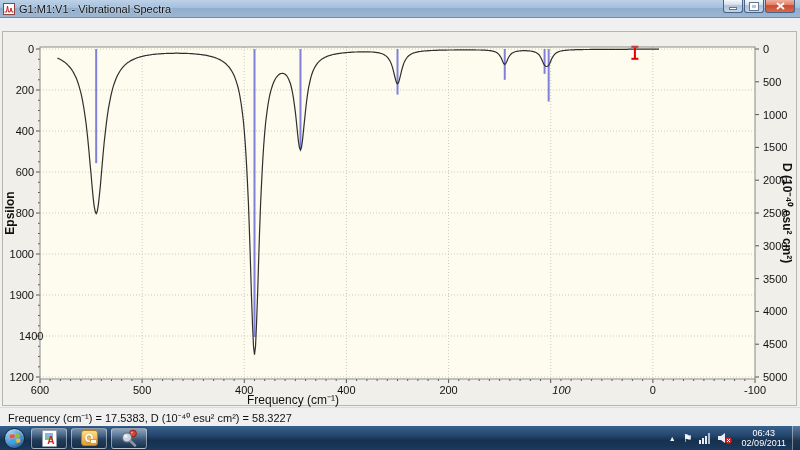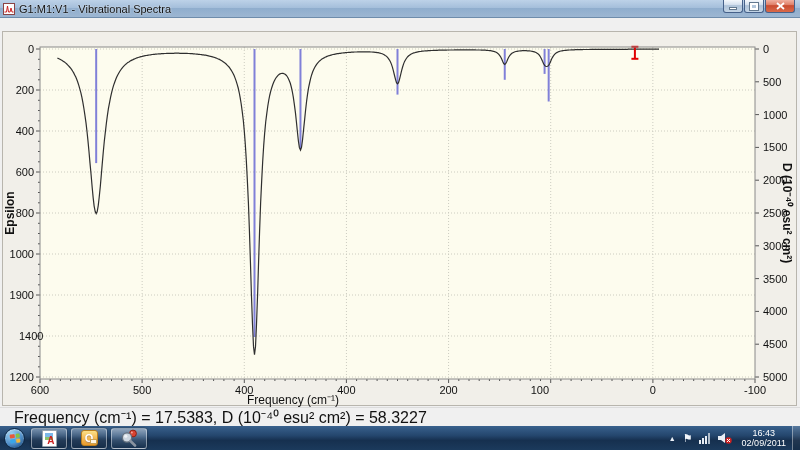--- a/index.html
+++ b/index.html
@@ -36,21 +36,21 @@
   .ylabel-right { position:absolute; left:777px; top:47px; height:332px; width:20px;
     display:flex; align-items:center; justify-content:center; }
   .ylabel-right span { writing-mode:vertical-rl; white-space:nowrap; font-size:12px; font-weight:bold; color:#111; }
   .xlabel { position:absolute; left:247px; top:391px; width:300px; text-align:left;
     font-size:12px; font-weight:normal; color:#111; }
   .tick-label { position:absolute; font-size:11px; color:#111; line-height:12px; }
 
   
   .statusbar { position:absolute; left:0; top:407px; width:800px; height:19px; background:#f0f0f0;
     border-top:1px solid #dcdcdc; display:flex; align-items:center; }
-  .status-text { font-size:16px; color:#111; margin-left:14px; white-space:nowrap; }
+  .status-text { font-size:11px; color:#111; margin-left:8px; white-space:nowrap; }
 
   
   .taskbar { position:absolute; left:0; top:426px; width:800px; height:24px;
     background:linear-gradient(#39618d, #24466d 40%, #16304f 60%, #1b3a5c);
     display:flex; align-items:center; }
   .start-orb { width:21px; height:21px; border-radius:50%; margin-left:4px; position:relative;
     background:radial-gradient(circle at 35% 28%, #9fd4f5, #4b8cc8 55%, #16406f 90%);
     border:1px solid #0d2744; box-shadow:inset 0 1px 2px rgba(255,255,255,.6); }
   .orb-flag { position:absolute; left:5px; top:5px; width:10px; height:9px;
     display:grid; grid-template-columns:1fr 1fr; grid-template-rows:1fr 1fr; gap:1px; transform:rotate(-6deg); }
@@ -283,21 +283,21 @@
       <div class="tick-label" style="left: 763px; width: 40px; text-align: left; top: 239.8px;">3000</div>
       <div class="tick-label" style="left: 763px; width: 40px; text-align: left; top: 272.6px;">3500</div>
       <div class="tick-label" style="left: 763px; width: 40px; text-align: left; top: 305.4px;">4000</div>
       <div class="tick-label" style="left: 763px; width: 40px; text-align: left; top: 338.2px;">4500</div>
       <div class="tick-label" style="left: 763px; width: 40px; text-align: left; top: 371px;">5000</div>
       <div class="tick-label" style="left: 20px; width: 40px; text-align: center; top: 384px;">600</div>
       <div class="tick-label" style="left: 122.143px; width: 40px; text-align: center; top: 384px;">500</div>
       <div class="tick-label" style="left: 224.286px; width: 40px; text-align: center; top: 384px;">400</div>
       <div class="tick-label" style="left: 326.429px; width: 40px; text-align: center; top: 384px;">400</div>
       <div class="tick-label" style="left: 428.571px; width: 40px; text-align: center; top: 384px;">200</div>
-      <div class="tick-label" style="left: 530.714px; width: 40px; text-align: left; top: 384px;">100</div>
+      <div class="tick-label" style="left: 530.714px; width: 40px; text-align: right; top: 384px; font-style: italic;">100</div>
       <div class="tick-label" style="left: 632.857px; width: 40px; text-align: center; top: 384px;">0</div>
       <div class="tick-label" style="left: 735px; width: 40px; text-align: center; top: 384px;">-100</div>
     </div>
   <div class="ylabel-left">
       <span>Epsilon</span>
     </div>
   <div class="ylabel-right">
       <span>D (10⁻⁴⁰ esu² cm²)</span>
     </div>
   <div class="xlabel">Frequency (cm⁻¹)</div>
@@ -351,20 +351,20 @@
       </span>
       <span class="tray-ico">
         <svg width="14" height="12" viewBox="0 0 14 12">
           <polygon points="0,4 3,4 7,1 7,11 3,8 0,8" fill="#e9eef5"></polygon>
           <circle cx="10.5" cy="8.5" r="3.2" fill="#cc2222"></circle>
           <line x1="9" y1="7" x2="12" y2="10" stroke="#fff" stroke-width="1"></line>
           <line x1="12" y1="7" x2="9" y2="10" stroke="#fff" stroke-width="1"></line>
         </svg>
       </span>
       <div class="clock">
-        <div>16:43</div>
+        <div>06:43</div>
         <div>02/09/2011</div>
       </div>
       <div class="show-desktop"></div>
     </div>
   </div>
 
 </div>
 
 </body></html>

